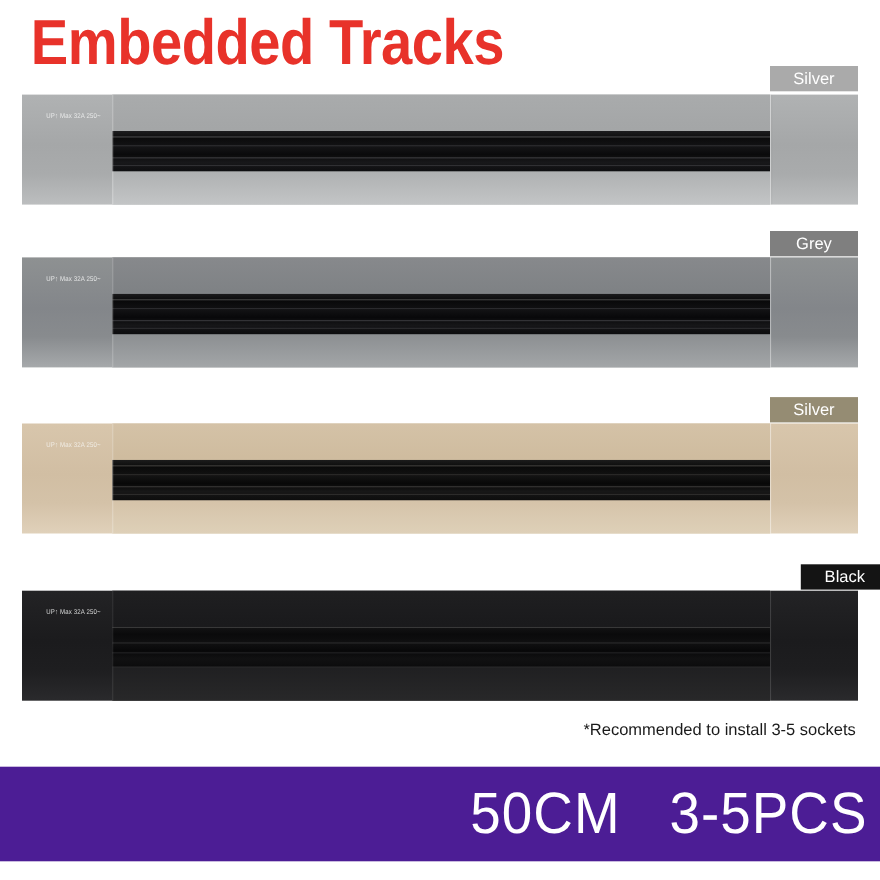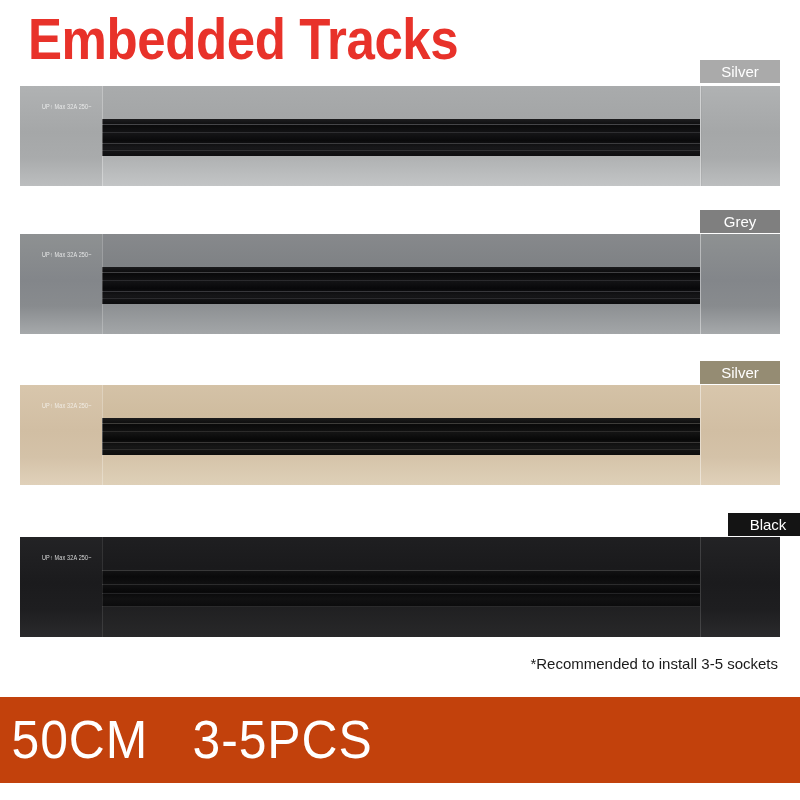--- a/index.html
+++ b/index.html
@@ -191,24 +191,24 @@
     white-space: nowrap;
   }
 
   
   .banner {
     position: absolute;
     left: 0;
     top: 697px;
     width: 800px;
     height: 86px;
-    background: #c2410c;
+    background: #4c1d95;
     display: flex;
     align-items: center;
-    justify-content: flex-start;
+    justify-content: flex-end;
   }
   .banner-text {
     color: #ffffff;
     font-size: 53px;
     line-height: 56px;
     letter-spacing: 1px;
     white-space: pre;
     transform: scaleX(0.94);
   }
 </style>

